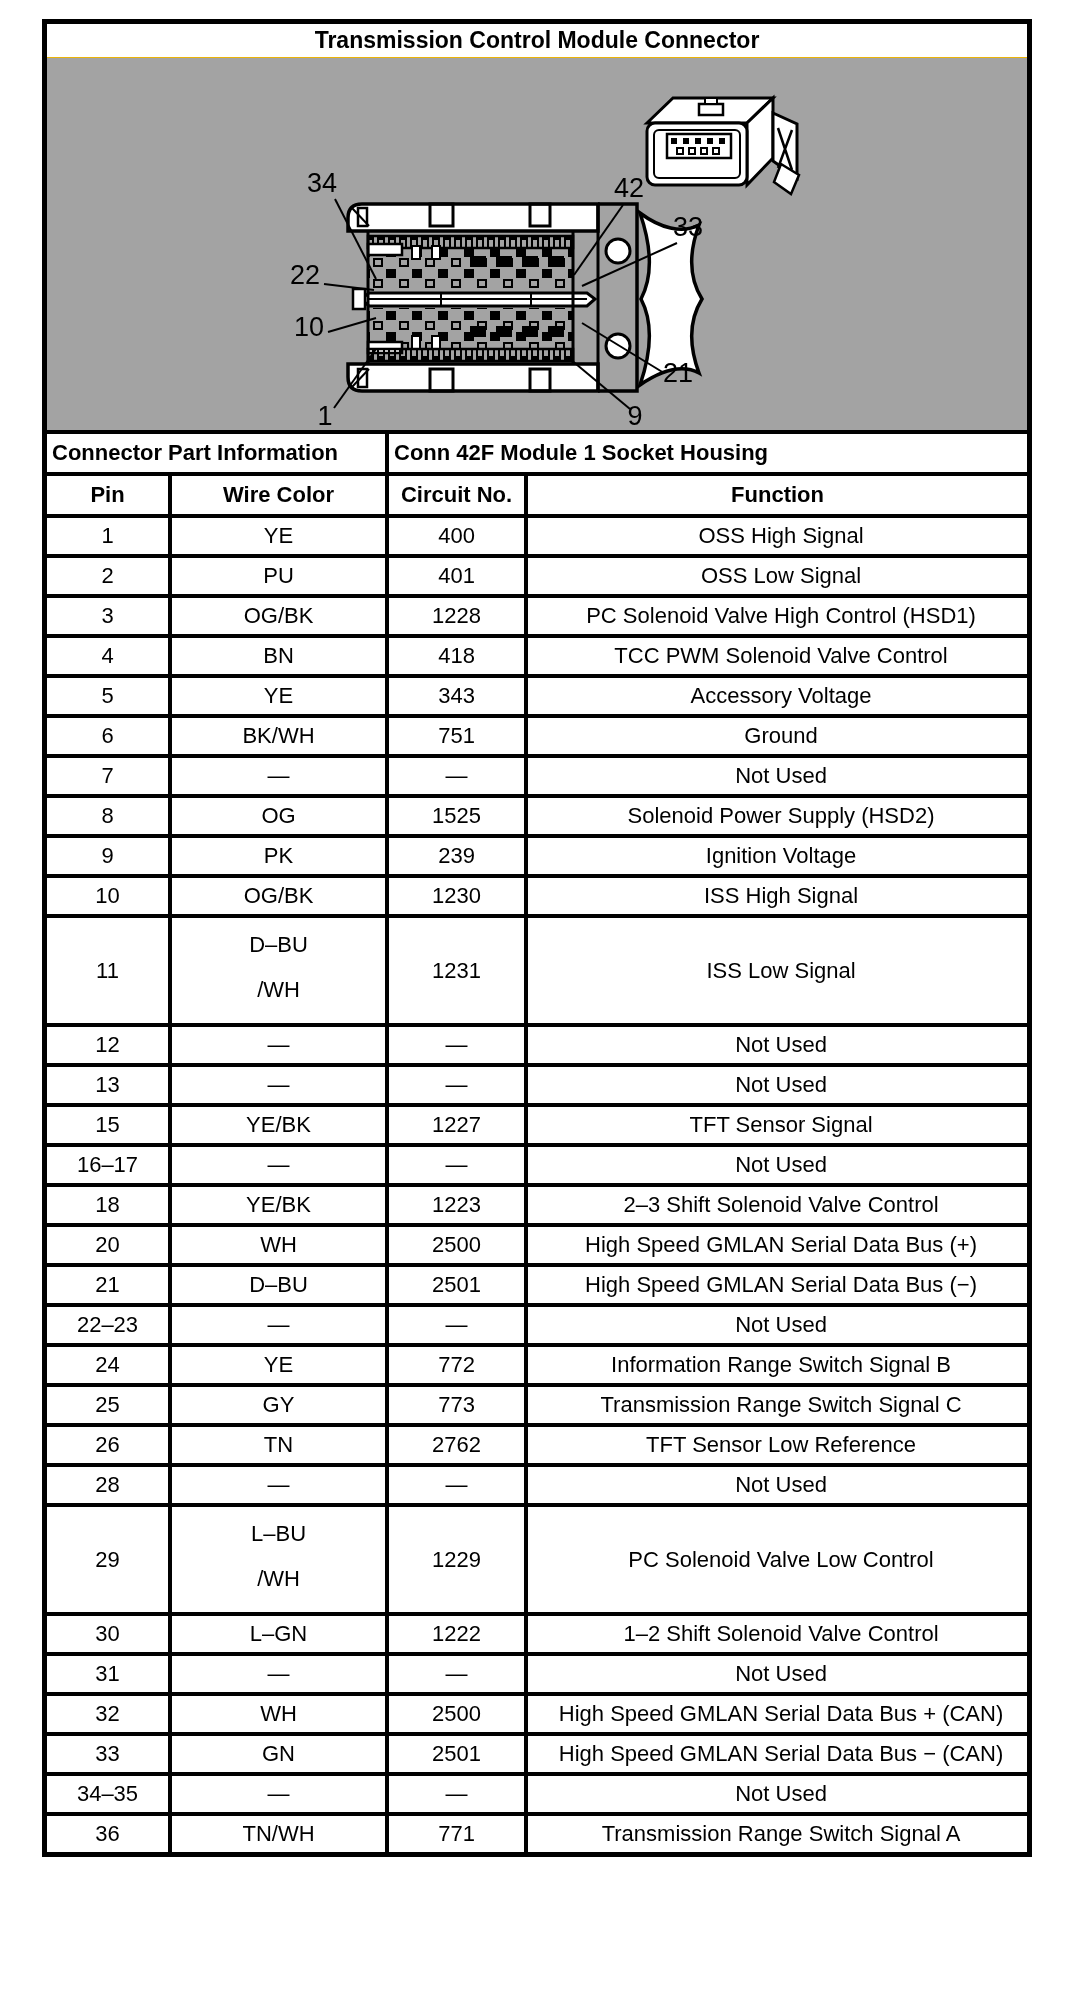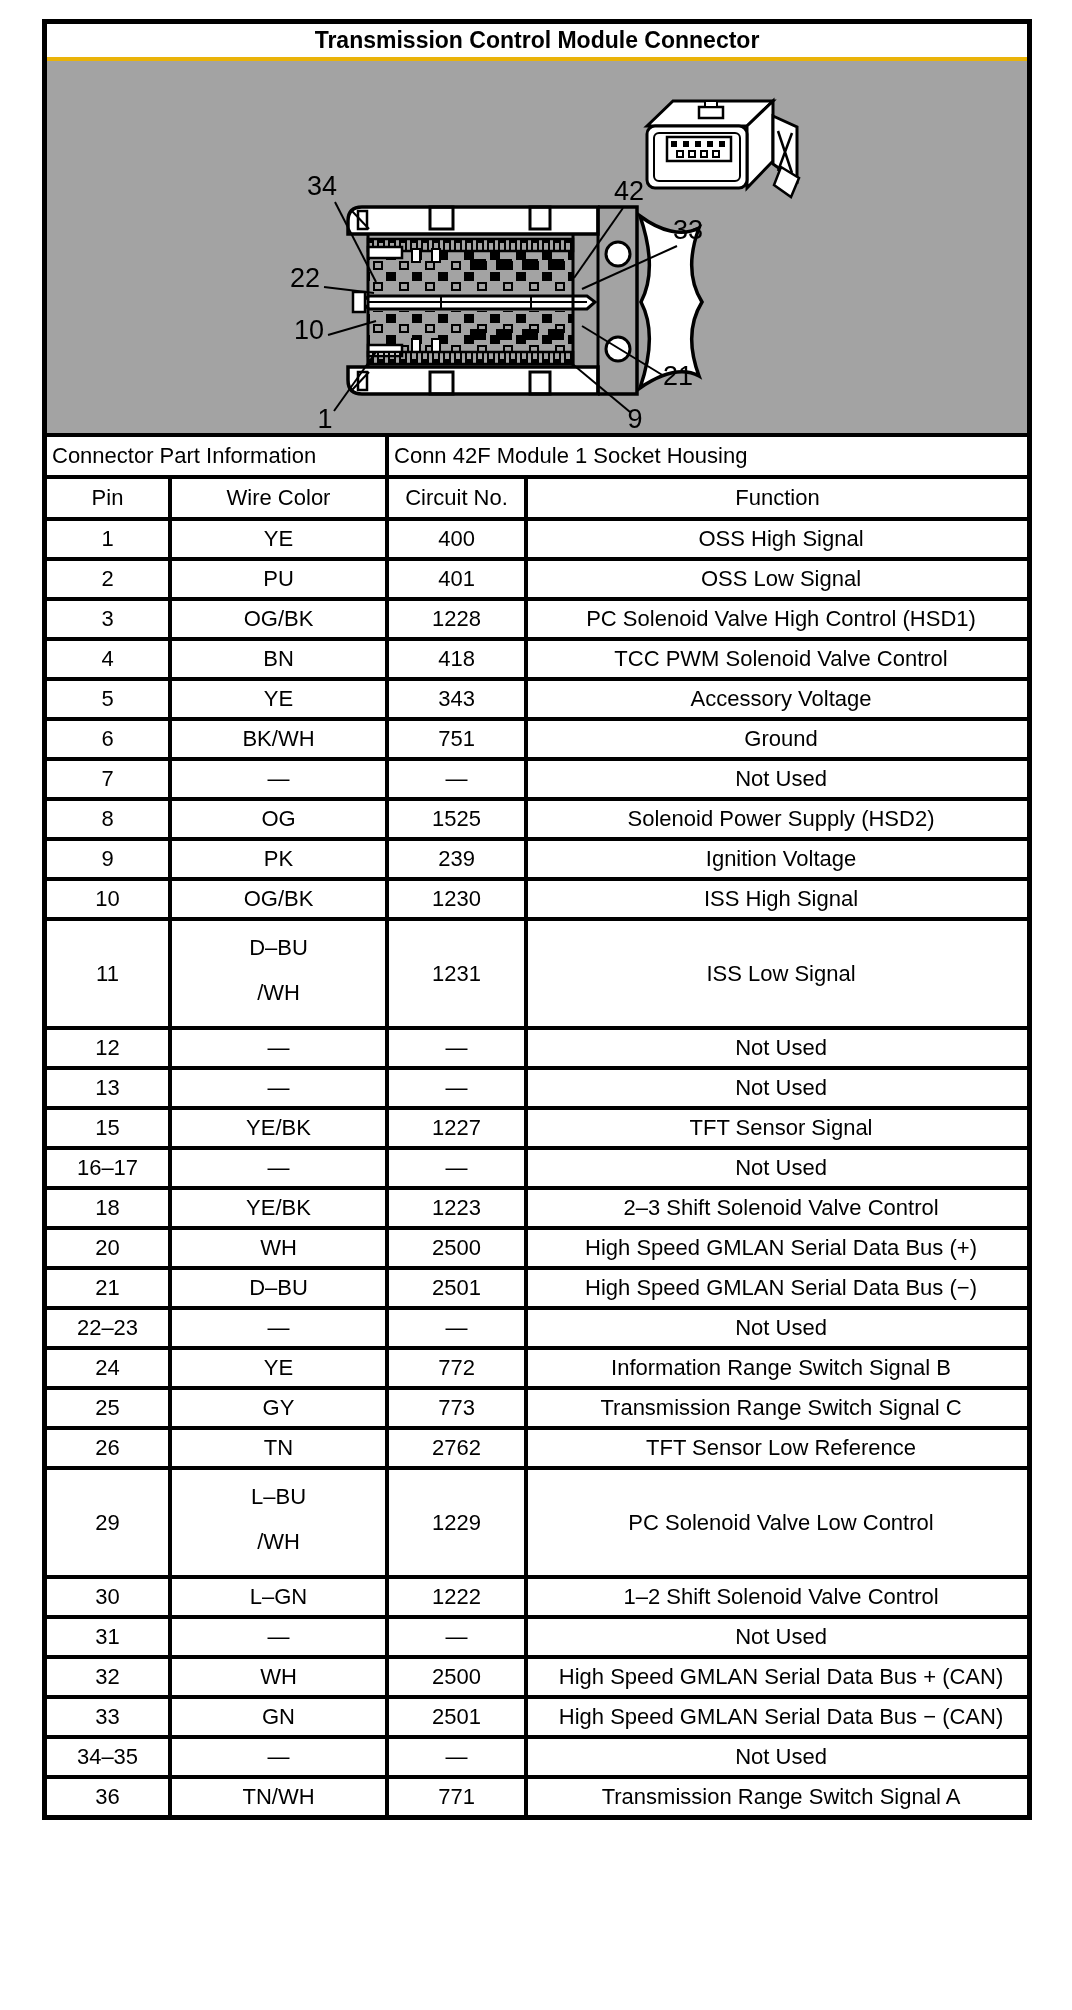--- a/index.html
+++ b/index.html
@@ -7,39 +7,39 @@
     width:1072px;height:2010px;background:#ffffff;color:#000;
     font-family:"Liberation Sans", sans-serif;position:relative;
     -webkit-font-smoothing:none;
   }
   .sheet{
     position:absolute;left:42px;top:19px;width:980px;
     border:5px solid #000;background:#fff;
   }
   .title-bar{
     height:33px;line-height:33px;text-align:center;
-    font-weight:bold;font-size:23px;border-bottom:4px solid #eab308;
+    font-weight:bold;font-size:23px;border-bottom:1px solid #eab308;
     letter-spacing:0px;
   }
   .diagram{
     height:372px;position:relative;border-bottom:4px solid #000;
     overflow:hidden;background:#a3a3a3;
   }
   .diagram svg{display:block;}
   table.pinout{
     width:980px;table-layout:fixed;border-collapse:collapse;border:hidden;
     font-size:22px;
   }
   col.c1{width:123px;} col.c2{width:217px;} col.c3{width:139px;} col.c4{width:501px;}
   th,td{
     border:4px solid #000;padding:0;margin:0;
     text-align:center;vertical-align:middle;height:36px;
     font-weight:normal;overflow:hidden;white-space:nowrap;
   }
-  thead th{font-weight:normal;height:38px;}
+  thead th{font-weight:bold;height:38px;}
   th.part-label,th.part-value{text-align:left;padding-left:5px;}
   td.c-func{text-align:center;padding-left:7px;}
   tr.tall td{height:105px;}
   .split{
     display:flex;flex-direction:column;justify-content:space-between;
     height:92px;padding:7px 0 14px 0;box-sizing:border-box;
   }
 </style>
 </head>
 <body>
@@ -323,20 +323,26 @@
           <td class="c-wire">GY</td>
           <td class="c-circ">773</td>
           <td class="c-func">Transmission Range Switch Signal C</td>
         </tr>
         <tr>
           <td class="c-pin">26</td>
           <td class="c-wire">TN</td>
           <td class="c-circ">2762</td>
           <td class="c-func">TFT Sensor Low Reference</td>
         </tr>
+        <tr>
+          <td class="c-pin">28</td>
+          <td class="c-wire">—</td>
+          <td class="c-circ">—</td>
+          <td class="c-func">Not Used</td>
+        </tr>
         <tr class="tall">
           <td class="c-pin">29</td>
           <td class="c-wire">
             <div class="split">
               <div>L–BU</div>
               <div>/WH</div>
             </div>
           </td>
           <td class="c-circ">1229</td>
           <td class="c-func">PC Solenoid Valve Low Control</td>

